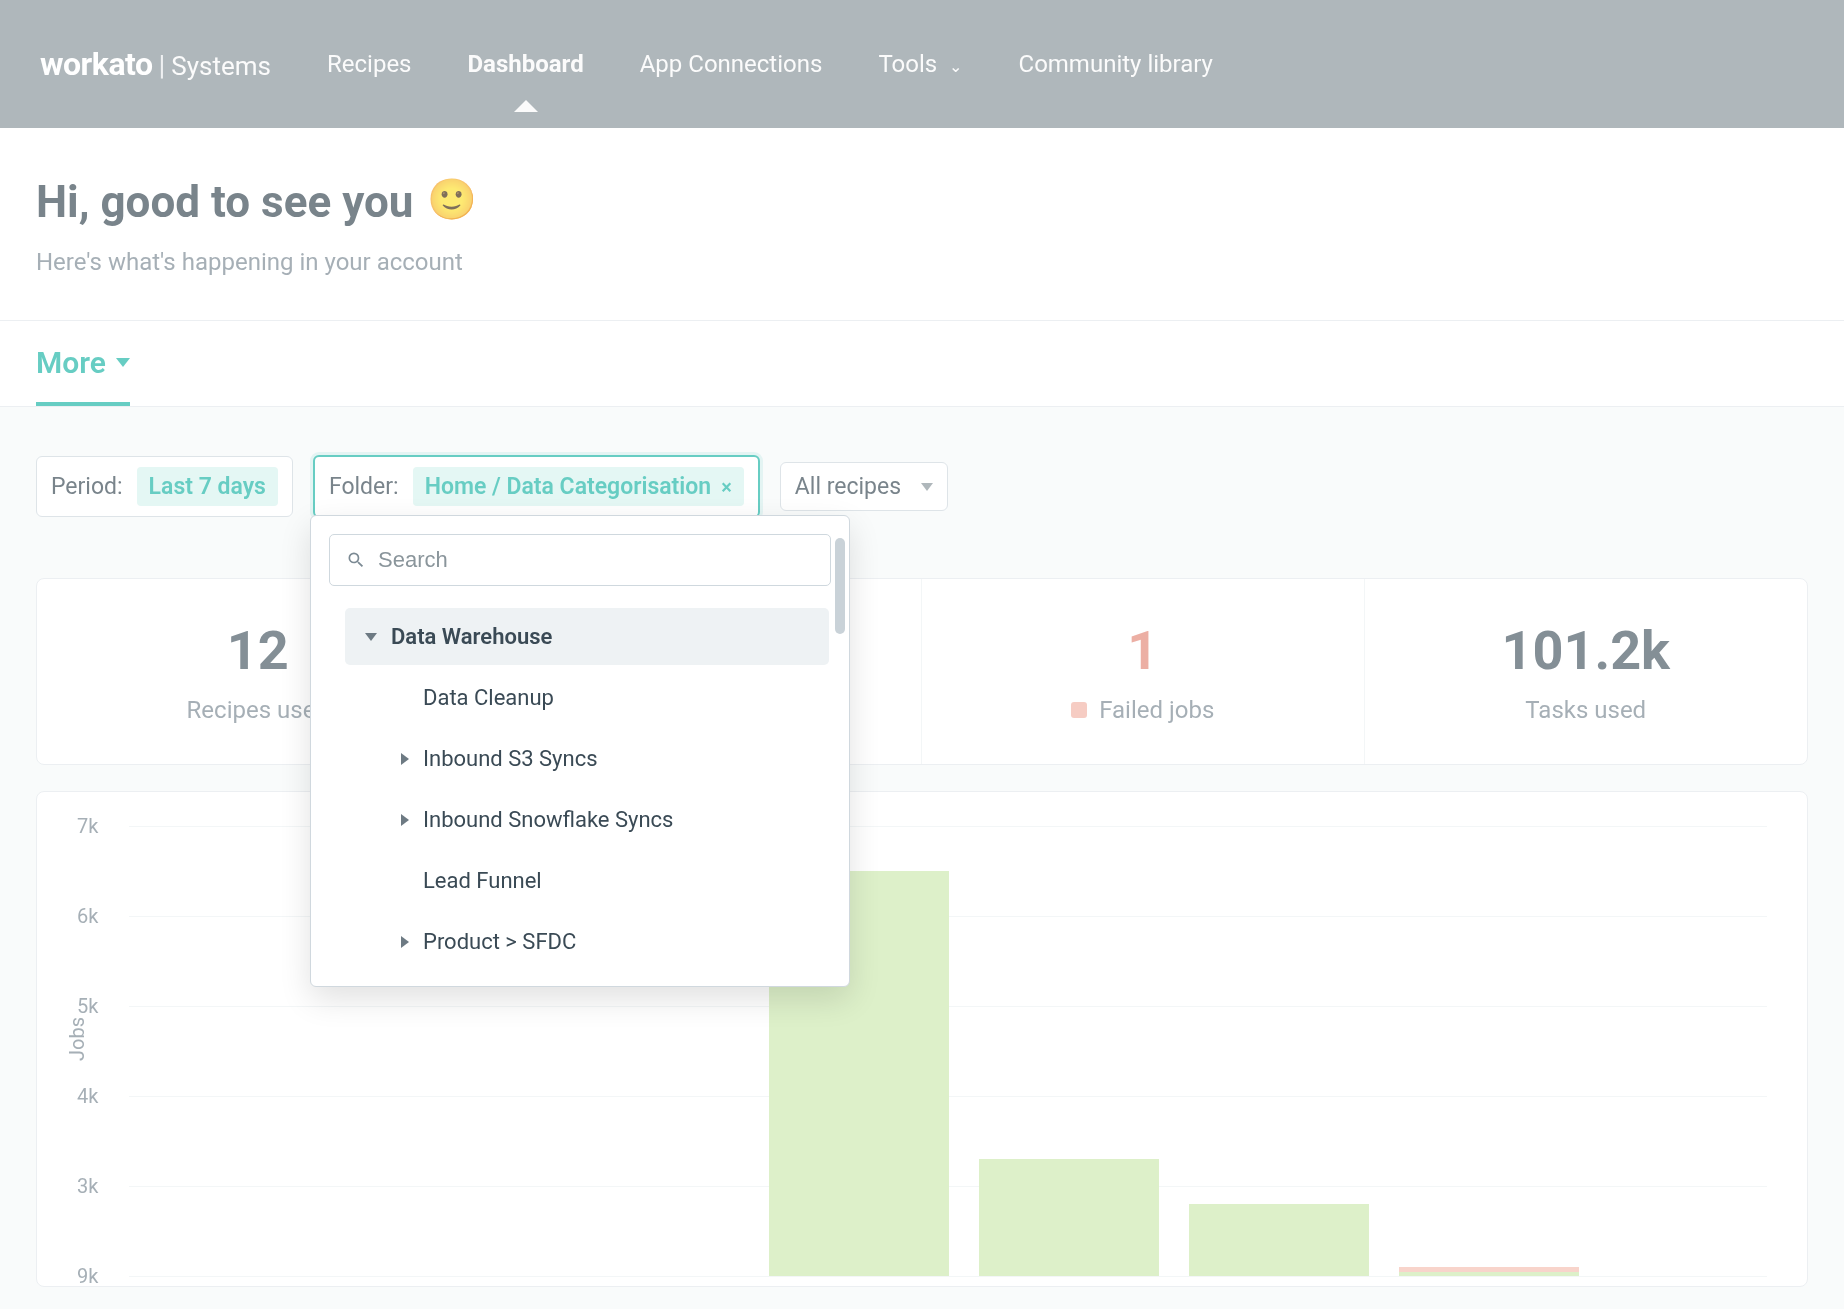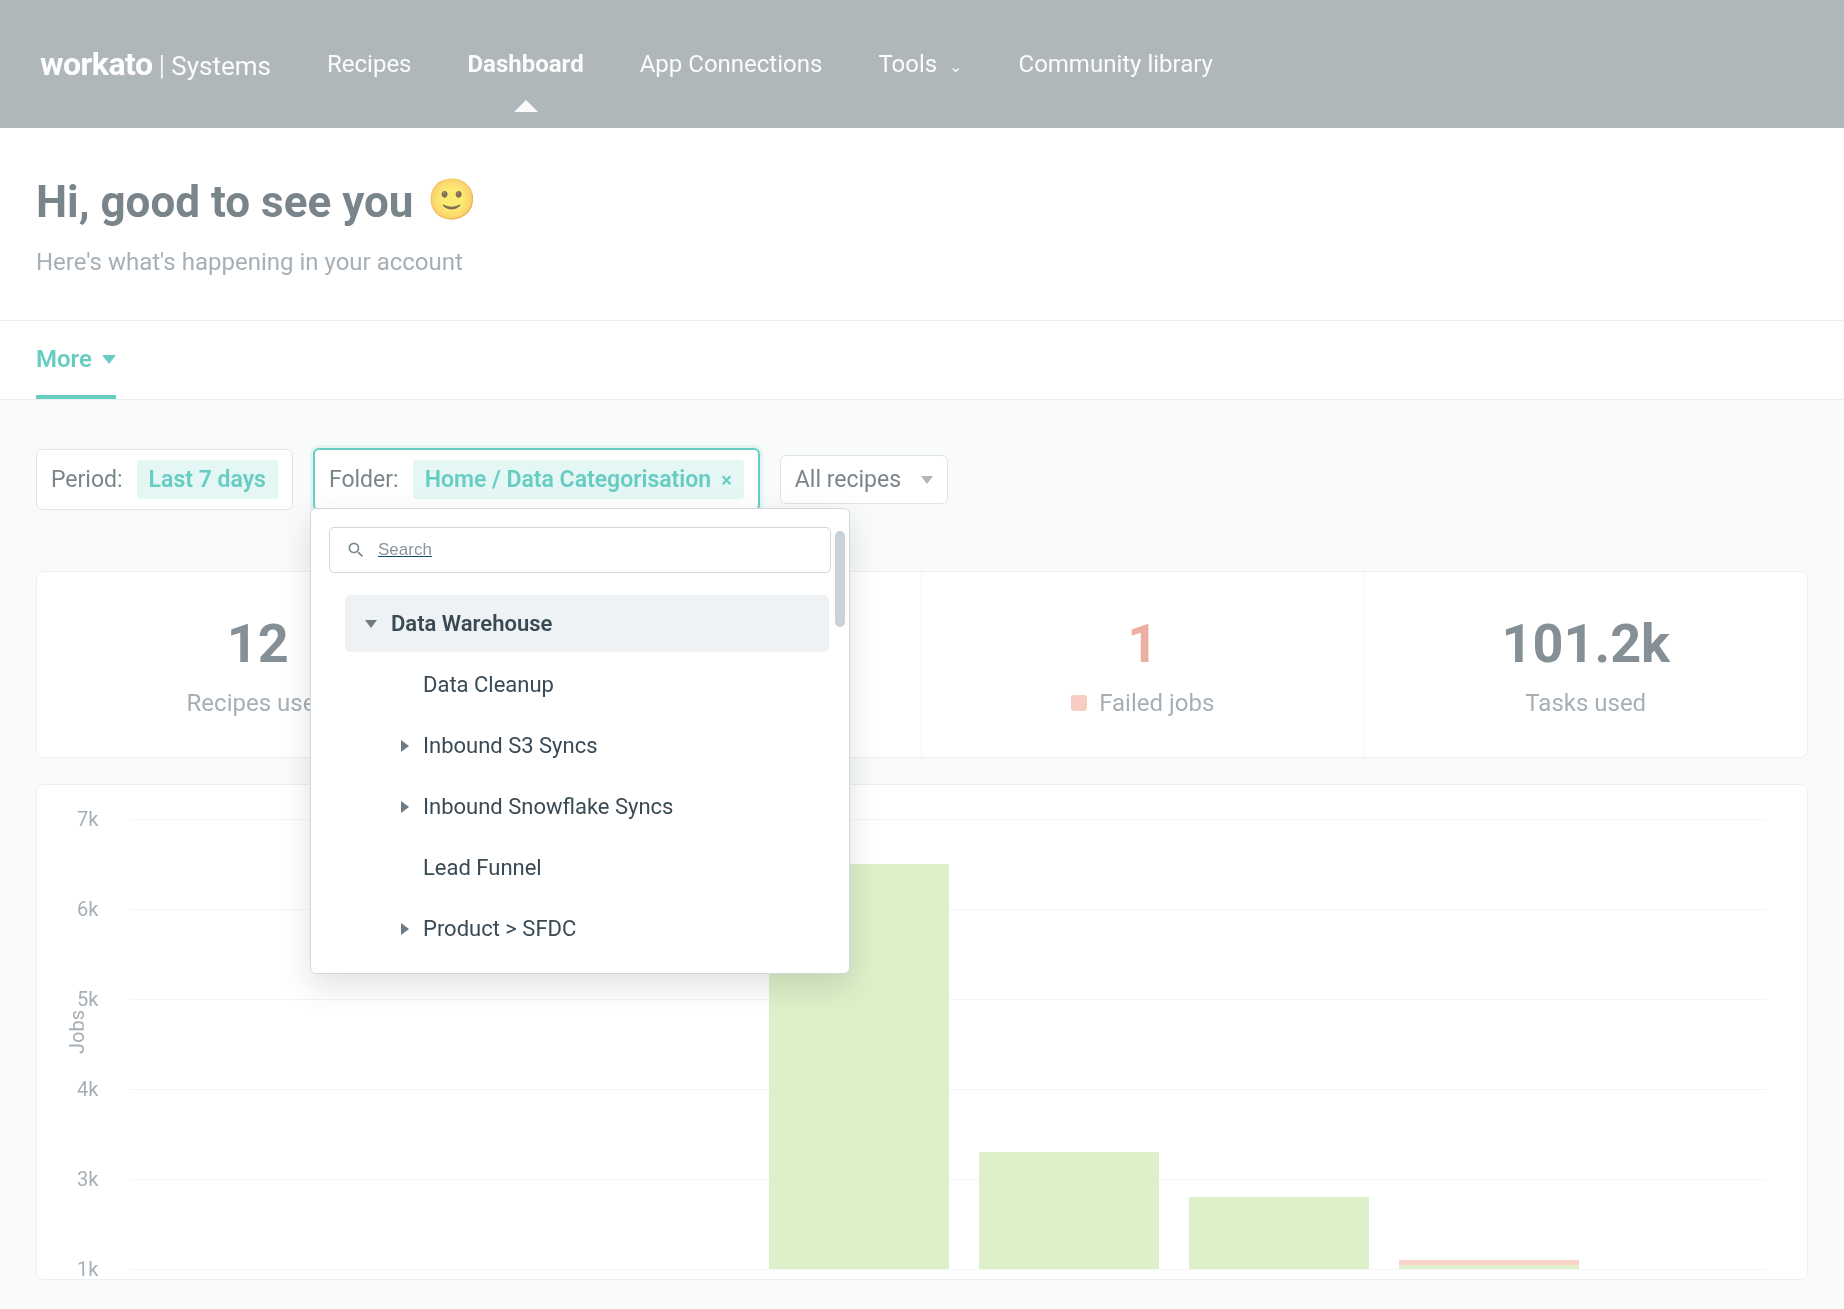--- a/index.html
+++ b/index.html
@@ -42,21 +42,21 @@
   .emoji { font-size:40px; }
   .subtitle { font-size:24px; color:#7c8a94; margin-top:20px; }
 
   
   .tabs-row {
     background:#fff; padding:24px 36px 0;
     border-bottom:1px solid #e3e8ec;
   }
   .tab-more {
     display:inline-flex; align-items:center; gap:10px;
-    font-size:24px; color:#1fb5a7; font-weight:600;
+    font-size:30px; color:#1fb5a7; font-weight:600;
     padding-bottom:22px; border-bottom:4px solid #1fb5a7;
     cursor:pointer;
   }
   .tab-caret { width:0; height:0; border-left:7px solid transparent; border-right:7px solid transparent; border-top:9px solid #1fb5a7; }
 
   
   .filters {
     padding:48px 36px 20px;
     display:flex; align-items:center; gap:20px;
     position:relative;
@@ -88,23 +88,22 @@
     padding:18px 0 8px;
   }
   .dd-search-wrap { padding:0 18px 14px; }
   .dd-search {
     width:100%; display:flex; align-items:center; gap:12px;
     border:1.5px solid #cfd8de; border-radius:5px;
     padding:12px 16px;
   }
   .dd-search svg { width:20px; height:20px; fill:#7c8a94; }
   .dd-search input {
-    border:none; outline:none; flex:1; font-size:17px; color:#0c4a6e;
+    border:none; outline:none; flex:1; font-size:22px; color:#0c4a6e;
     background:transparent;
-    text-decoration:underline;
   }
   .dd-search input::placeholder { color:#8a959b; }
   .dd-scroll { position:absolute; right:4px; top:22px; width:10px; height:96px; background:#c9d2d8; border-radius:5px; }
   .tree { padding:4px 20px 4px 34px; }
   .tree-item {
     display:flex; align-items:center; gap:14px;
     padding:16px 16px 16px 20px; margin:4px 0;
     font-size:22px; color:#3a4a55; border-radius:5px;
     cursor:pointer;
   }
@@ -271,21 +270,21 @@
       <div class="ytick" style="top: 0%;">7k</div>
       <div class="gridline" style="top: 20%;"></div>
       <div class="ytick" style="top: 20%;">6k</div>
       <div class="gridline" style="top: 40%;"></div>
       <div class="ytick" style="top: 40%;">5k</div>
       <div class="gridline" style="top: 60%;"></div>
       <div class="ytick" style="top: 60%;">4k</div>
       <div class="gridline" style="top: 80%;"></div>
       <div class="ytick" style="top: 80%;">3k</div>
       <div class="gridline" style="top: 100%;"></div>
-      <div class="ytick" style="top: 100%;">1k</div>
+      <div class="ytick" style="top: 100%;">9k</div>
       <div class="bars">
         <div class="bar-col"></div>
         <div class="bar-col"></div>
         <div class="bar-col"></div>
         <div class="bar-col">
           <div class="bar-succ" style="height: 90%;"></div>
         </div>
         <div class="bar-col">
           <div class="bar-succ" style="height: 26%;"></div>
         </div>

